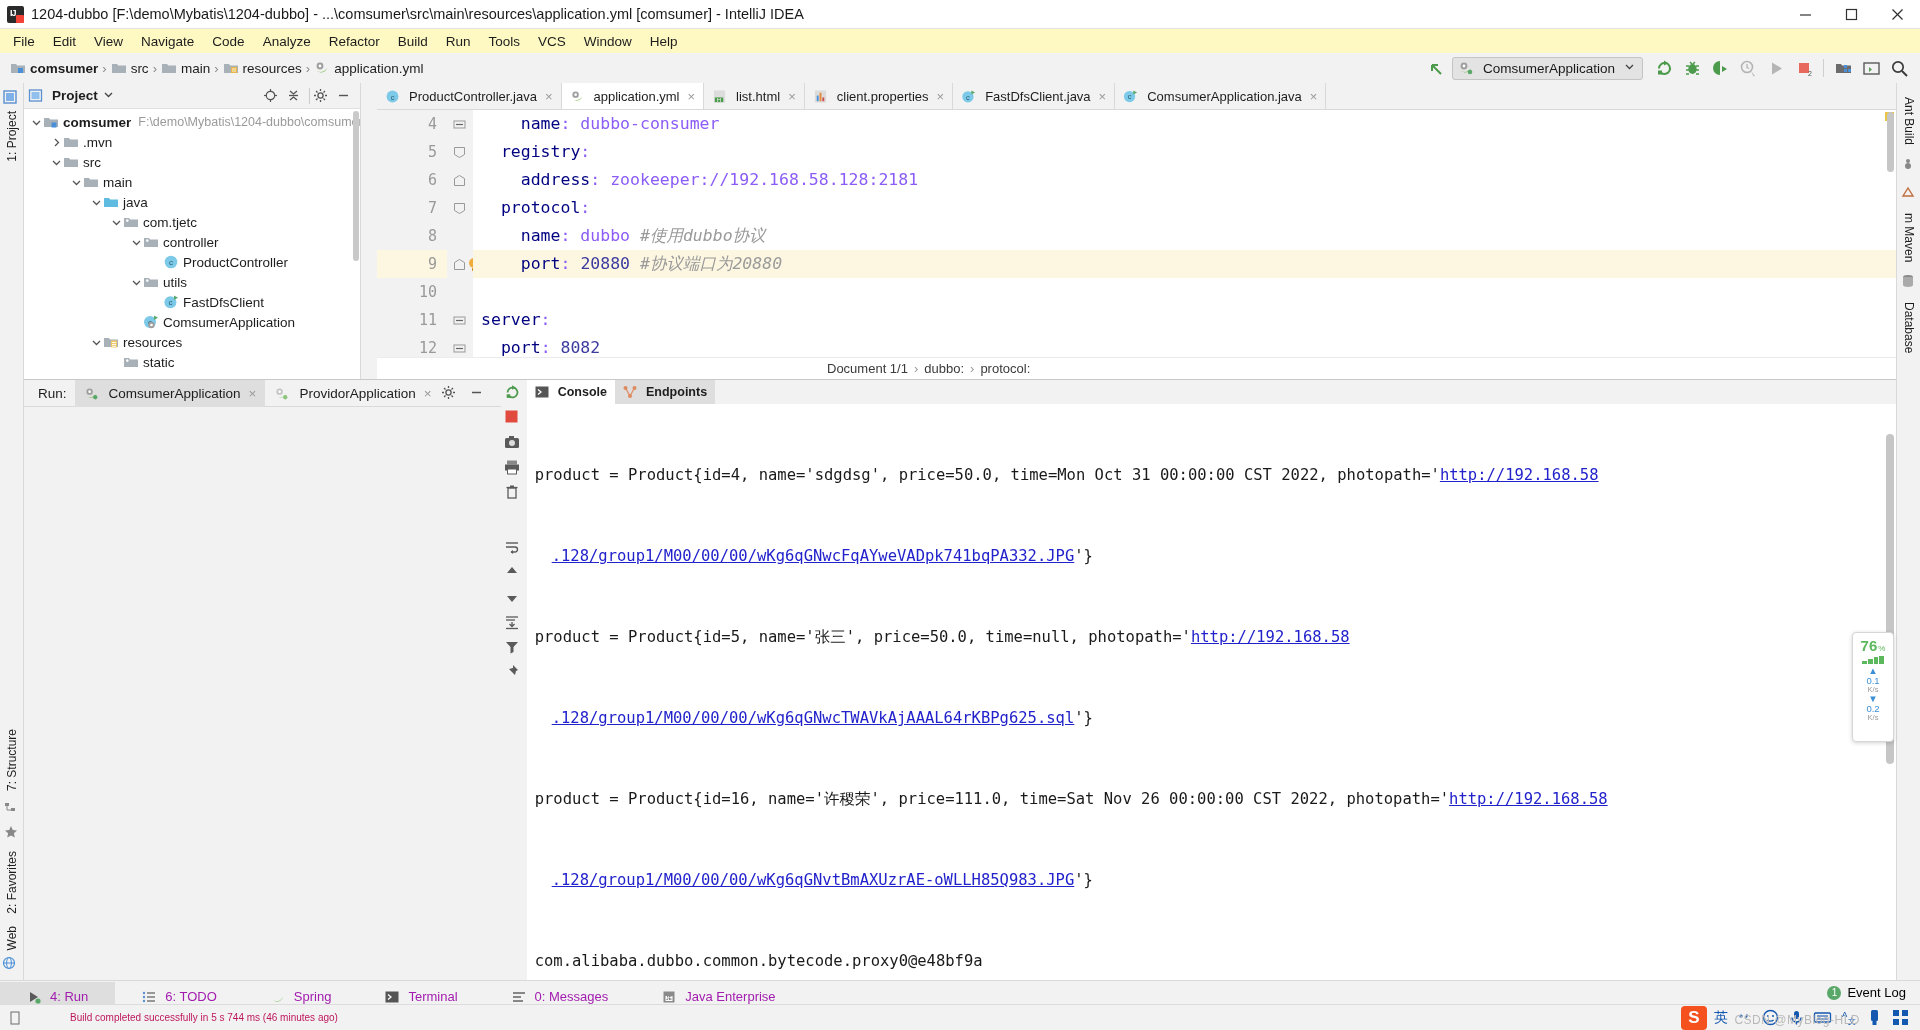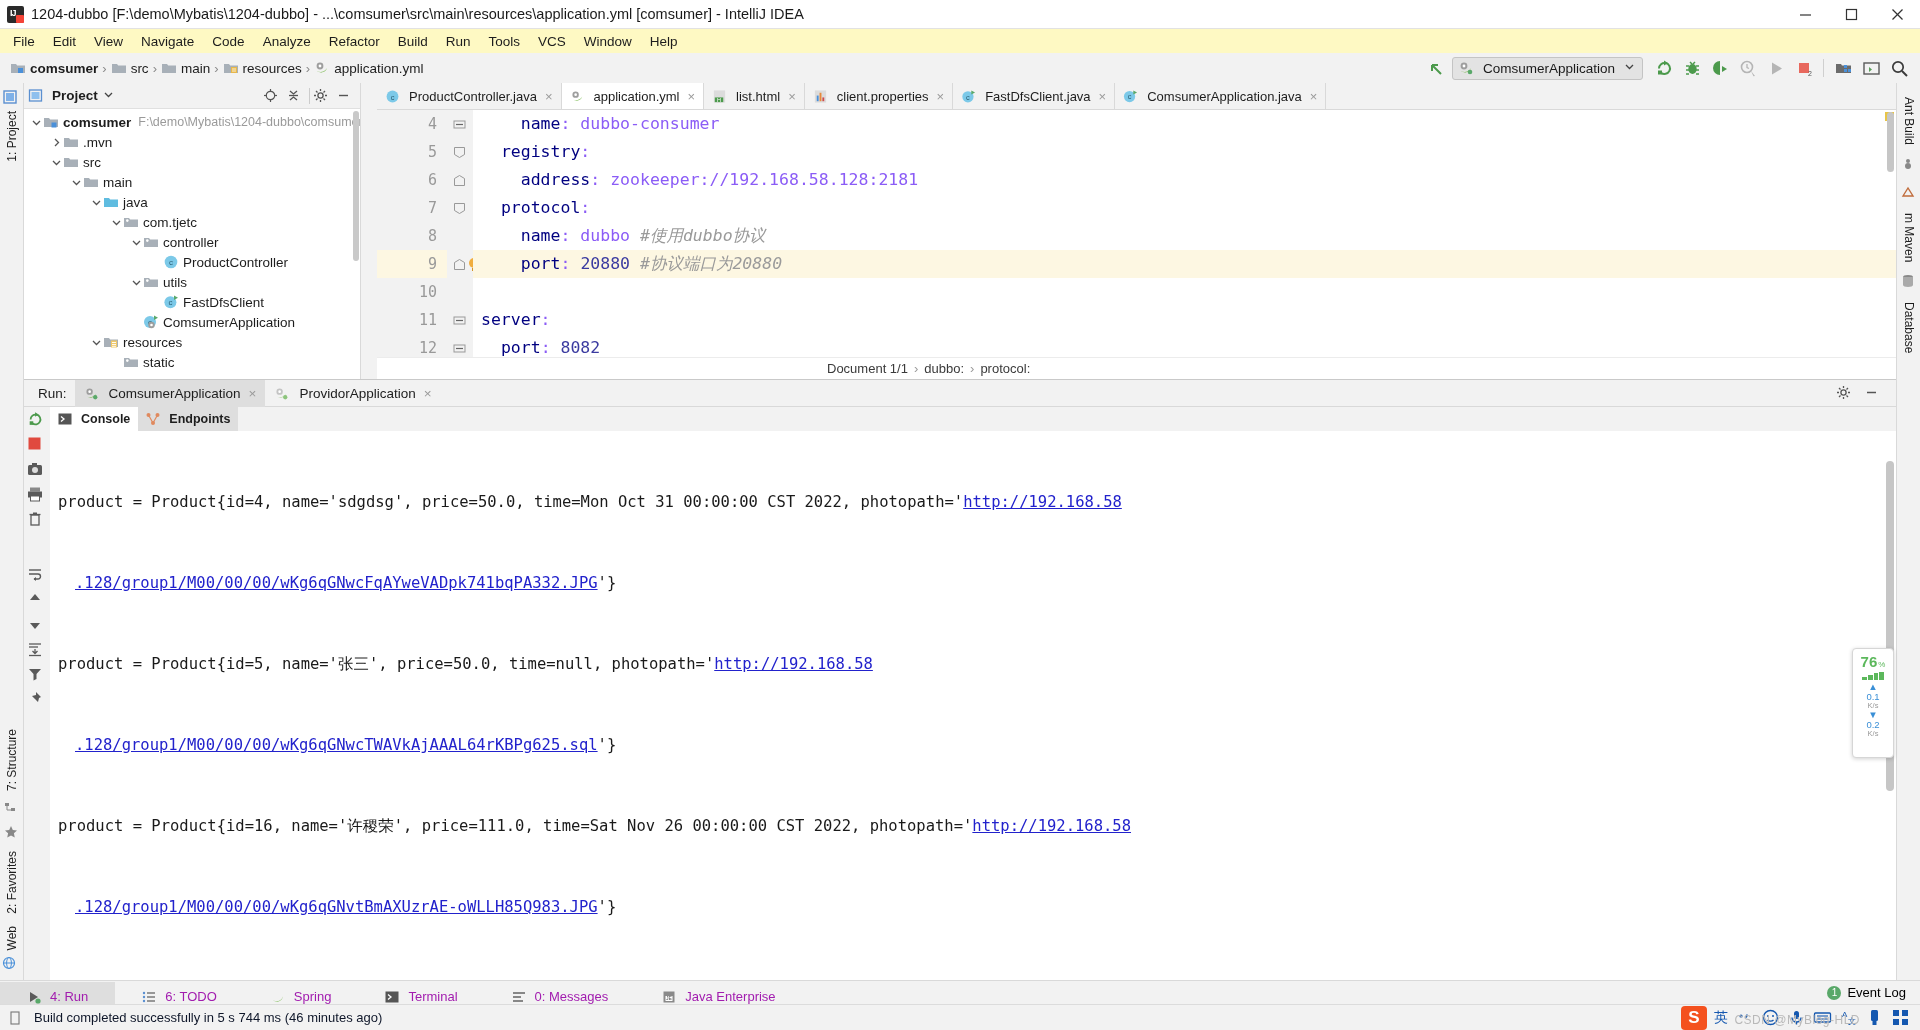--- a/index.html
+++ b/index.html
@@ -100,21 +100,21 @@
   .cmt { color: #9a9a9a; font-style: italic; }
   .editor-scroll { position:absolute; right:2px; top:2px; width:7px; height:60px; background:#c6c6c6; border-radius:4px;}
   .err-strip { position:absolute; right:2px; top:2px; width:9px; height:9px; background:#e8c547;}
   .breadcrumb-ed {
     height: 22px; background: #fff; display: flex; align-items: center; gap: 6px;
     padding-left: 450px; font-size: 13px; color: #3a3a3a; border-top: 1px solid #ececec;
   }
   .bc-sep { color: #9a9a9a; }
 
   
-  .runwin { flex: 1; display: flex; flex-direction: column; min-height: 0; background: #f2f2f2; border-top:1px solid #c9c9c9;}
+  .runwin { flex: 1; display: flex; flex-direction: row; min-height: 0; background: #f2f2f2; border-top:1px solid #c9c9c9;}
   .runhead { height: 27px; display: flex; align-items: center; background: #f2f2f2; flex: none; border-bottom:1px solid #d9d9d9;}
   .runlabel { font-size: 13.5px; color: #1d1d1d; padding: 0 8px 0 14px; }
   .rtab { display: flex; align-items: center; gap: 6px; padding: 0 9px; height: 27px; font-size: 13.5px; color:#1d1d1d; white-space:nowrap;}
   .rtab.active { background: #dedede; }
   .rtab .x { color: #9a9a9a; margin-left: 2px; }
   .runhead-right { margin-left: auto; display: flex; align-items: center; gap: 8px; padding-right: 12px; }
   .runbody { flex: 1; display: flex; min-height: 0; }
   .runtools { width: 26px; background: #f2f2f2; display: flex; flex-direction: column; align-items: center; padding-top: 4px; gap: 9px; flex:none; }
   .console-wrap { flex: 1; display: flex; flex-direction: column; min-width: 0; }
   .ctabs { height: 24px; display: flex; align-items: stretch; background:#f2f2f2; flex:none;}
@@ -143,21 +143,21 @@
   .netwidget .up, .netwidget .dn { font-size: 9.5px; color: #3a8fd6; text-align:center; line-height:1.05; }
   .netwidget .unit { font-size: 7.5px; color: #9a9a9a; }
 
   
   .bottombar { height: 24px; background: #f2f2f2; display: flex; align-items: center; flex: none; border-top: 1px solid #d9d9d9; }
   .bb-item { display: flex; align-items: flex-end; gap: 5px; padding: 0 27px; height: 22px; font-size: 13px; color:#a21caf; white-space:nowrap;}
   .bb-item.active { background: #dedede; }
   .bb-right { margin-left: auto; display:flex; align-items:center; gap:6px; padding-right:14px; }
   .badge-num { width:14px;height:14px;border-radius:50%;background:#59a869;color:#fff;font-size:10px;display:flex;align-items:center;justify-content:center;}
   .statusbar { height: 26px; background: #f2f2f2; display: flex; align-items: center; flex: none; border-top: 1px solid #dcdcdc; }
-  .status-text { font-size: 13px; color: #0f172a; padding-left: 8px; }
+  .status-text { font-size: 10px; color: #be185d; padding-left: 8px; margin-left: 36px; }
   .status-right { margin-left: auto; display: flex; align-items: center; gap: 7px; padding-right: 10px; }
   .sg-logo { width:26px;height:24px;background:#f4511e;border-radius:4px;color:#fff;font-size:17px;font-weight:bold;display:flex;align-items:center;justify-content:center;}
   .ime-item { font-size: 14px; color: #1558b0; }
   .ime-ic { width:19px;height:19px; }
   .watermark { position:absolute; right:60px; bottom:3px; font-size:12px; color:#b9b9b9; letter-spacing:.5px;}
   .pos-ind { font-size: 13px; color: #1d1d1d; margin-top: 42px; }
 </style>
 </head>
 <body>
 
@@ -874,21 +874,21 @@
         <svg width="14" height="14" viewBox="0 0 14 14">
             <ellipse cx="7" cy="3" rx="5" ry="2" fill="#888"></ellipse>
             <path d="M2 3v8c0 1.1 2.2 2 5 2s5-.9 5-2V3" fill="#aaa"></path>
           </svg>
       </div>
       <div class="vtab">
         <span>Database</span>
       </div>
     </div>
 
-    <div class="netwidget" style="top:648px;">
+    <div class="netwidget" style="top:632px;">
       <div style="display:flex;align-items:baseline;gap:1px;">
         <span class="pct">76</span>
         <span class="pctsub">%</span>
       </div>
       <div class="bars">
           <i style="height:3px"></i>
           <i style="height:5px"></i>
           <i style="height:7px"></i>
           <i style="height:8px"></i>
         </div>

